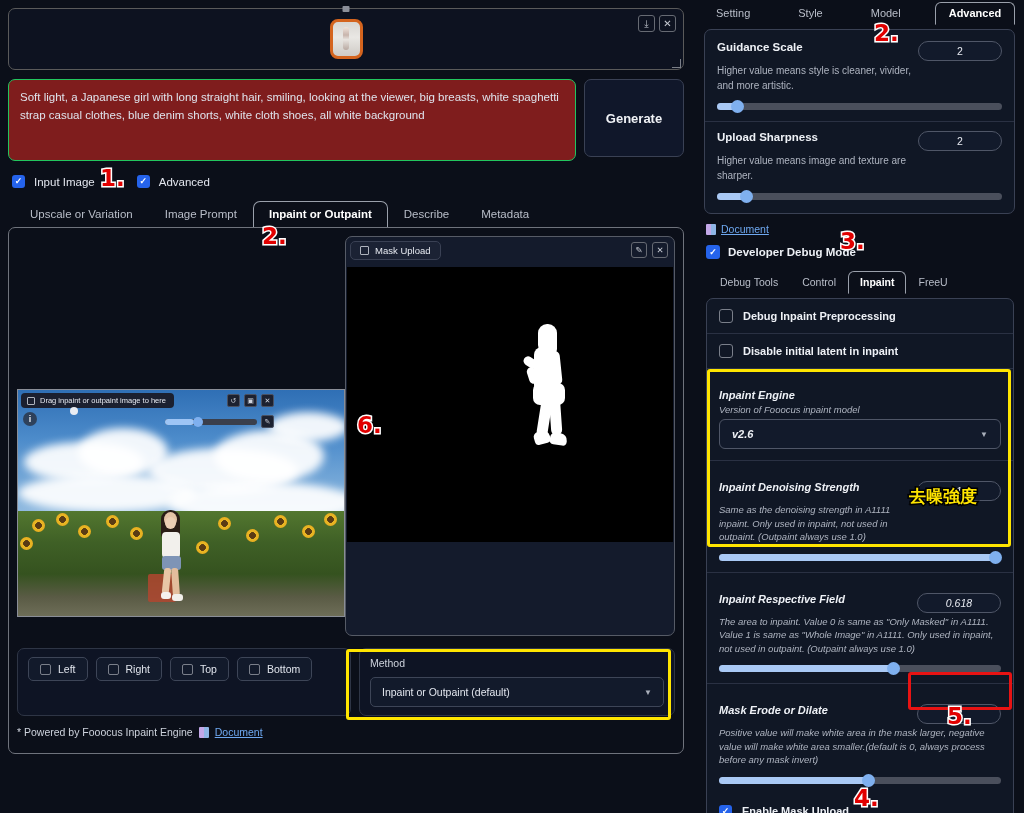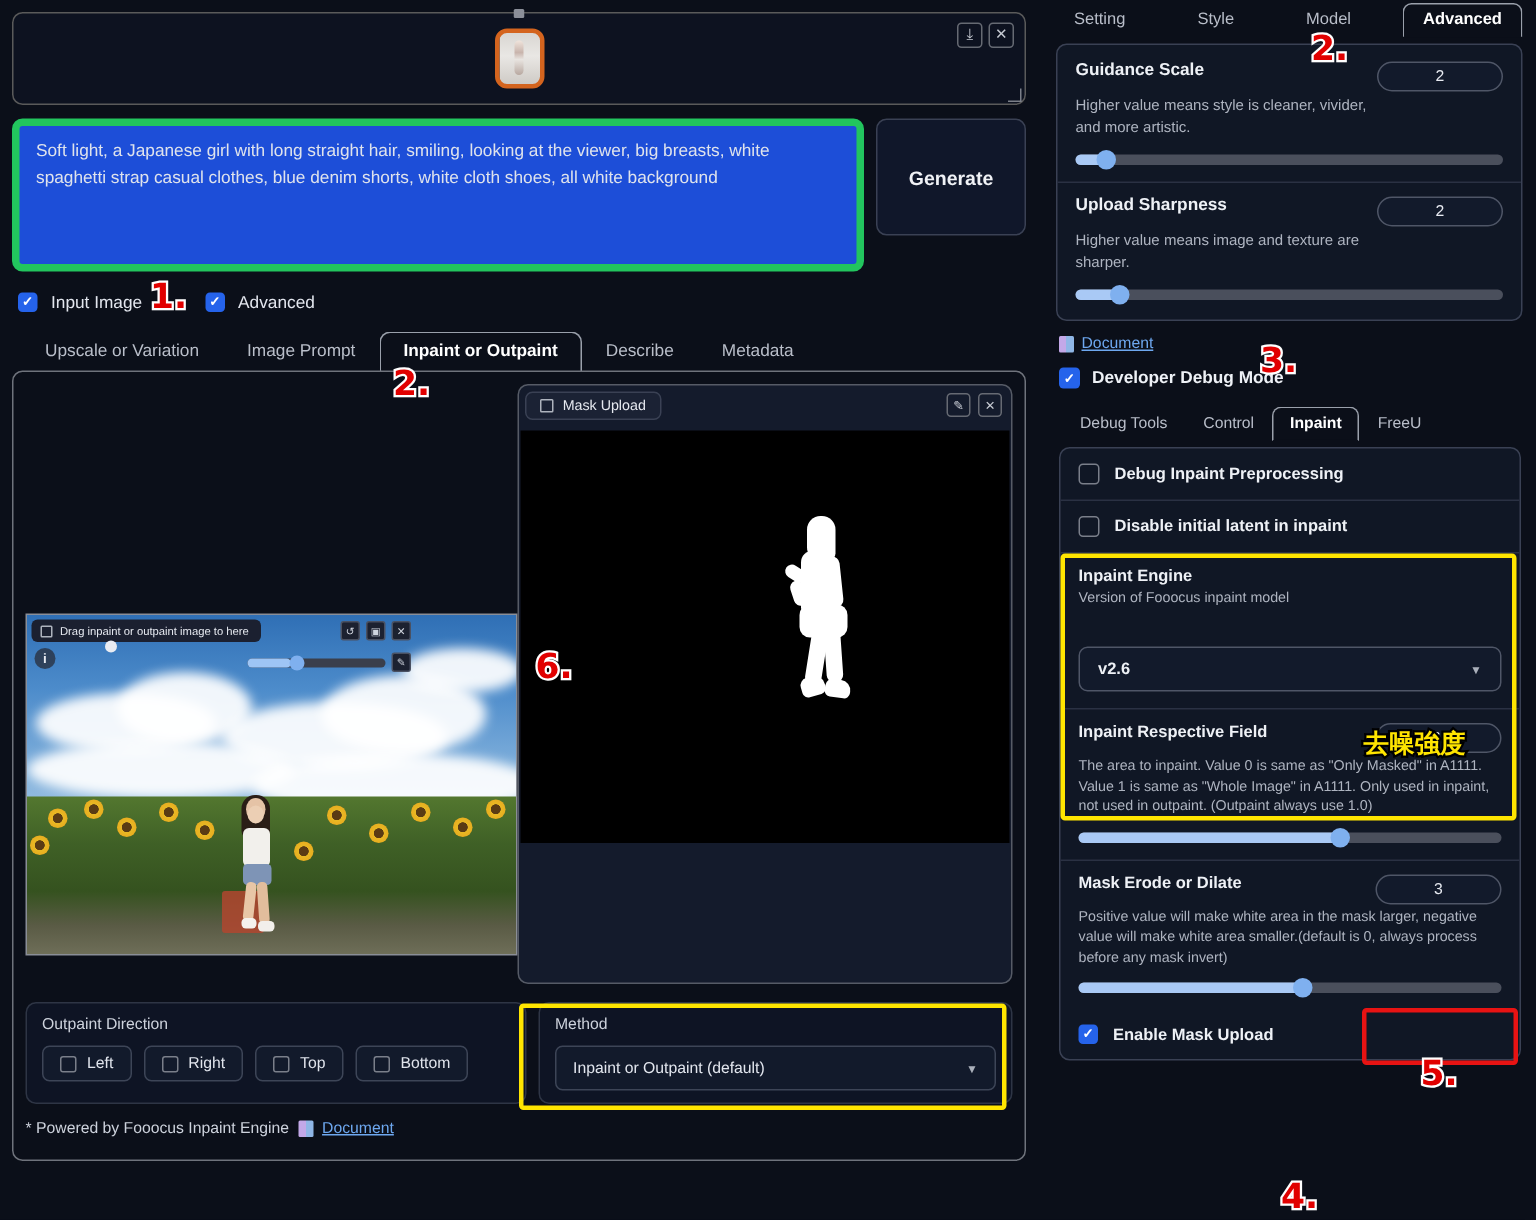--- a/index.html
+++ b/index.html
@@ -46,22 +46,22 @@
   }
   .gallery-resize {
     position: absolute; right: 2px; bottom: 1px; width: 9px; height: 9px;
     border-right: 1px solid #7b7f88; border-bottom: 1px solid #7b7f88;
     transform: skewX(0deg);
   }
 
   
   .prompt-row { display: flex; gap: 8px; margin-top: 9px; }
   .prompt-box {
-    flex: 1; height: 102px; border: 5px solid #22c55e; border-radius: 7px;
-    background: #1d4ed8; padding: 9px 11px;
+    flex: 1; height: 82px; border: 1px solid #22c55e; border-radius: 7px;
+    background: #7f1d1d; padding: 9px 11px;
     font-size: 11.5px; line-height: 1.55; color: #dfe3ec;
   }
   .generate-btn {
     width: 100px; height: 78px; border: 1px solid #3a4154; border-radius: 7px;
     background: #10172a; display: flex; align-items: center; justify-content: center;
     font-size: 13px; font-weight: bold; color: #f0f2f6;
   }
 
   
   .cb-row { display: flex; align-items: center; gap: 9px; margin-top: 14px; padding-left: 4px; position: relative; }
@@ -245,25 +245,25 @@
   .dtabs { display: flex; align-items: flex-start; padding-left: 12px; margin-top: 12px; height: 24px; }
   .dtab { padding: 4px 11px 5px 11px; font-size: 10.5px; color: #b9bec9; border-radius: 6px 6px 0 0; border: 1px solid transparent; }
   .dtab.active { color: #fff; font-weight: bold; background: #0b0f19; border: 1px solid #9aa0ab; border-bottom-color: #0b0f19; }
 
   .dpanel { border: 1px solid #3a4154; border-radius: 7px; margin: 3px 6px 0 10px; background: #101725; }
   .chk-item { display: flex; align-items: center; gap: 10px; padding: 10px 12px; }
   .chk-item + .chk-item { border-top: 1px solid #2a3143; }
   .chk-item .box { width: 14px; height: 14px; border: 1px solid #7a7f8a; border-radius: 3px; }
   .chk-lab { font-size: 11px; font-weight: bold; color: #eef1f6; }
 
-  .dgroup { padding: 9px 12px 11px 12px; border-top: 1px solid #2a3143; }
+  .dgroup { padding: 20px 12px 11px 12px; border-top: 1px solid #2a3143; font-style: italic; }
   .dg-title { font-size: 11px; font-weight: bold; color: #eef1f6; }
   .dg-desc { font-size: 9.5px; color: #aeb4c0; margin-top: 2px; line-height: 1.42; }
   .dselect {
-    margin-top: 26px; height: 30px; border: 1px solid #4f5667; border-radius: 6px; background: #121a2b;
+    margin-top: 3px; height: 30px; border: 1px solid #4f5667; border-radius: 6px; background: #121a2b;
     display: flex; align-items: center; justify-content: space-between; padding: 0 12px;
     font-size: 11px; font-weight: bold; color: #eef1f6;
   }
 
   
   .hl { position: absolute; border: 3px solid #ffe500; border-radius: 3px; pointer-events: none; z-index: 30; }
   .hl-red { position: absolute; border: 3px solid #e81313; border-radius: 3px; pointer-events: none; z-index: 30; }
 
   .marker {
     position: absolute; z-index: 40; color: #e10000; font-weight: bold;
@@ -405,21 +405,20 @@
                 <div class="sil-leg2"></div>
               <div class="sil-foot1"></div>
                 <div class="sil-foot2"></div>
             </div>
           </div>
         </div>
       </div>
 
       <div class="bottom-row">
         <div class="outpaint-box">
-          <div class="box-label">Outpaint Direction</div>
           <div class="dir-row">
             <div class="dir-chip">
               <span class="box"></span>
               <span>Left</span>
             </div>
             <div class="dir-chip">
               <span class="box"></span>
               <span>Right</span>
             </div>
             <div class="dir-chip">
@@ -515,20 +514,31 @@
 
       <div class="dgroup">
         <div class="dg-title">Inpaint Engine</div>
         <div class="dg-desc">Version of Fooocus inpaint model</div>
         <div class="dselect">
           <span>v2.6</span>
           <span class="caret">▼</span>
         </div>
       </div>
 
+      <div class="dgroup">
+        <div class="sg-head">
+          <div class="dg-title">Inpaint Denoising Strength</div>
+          <div class="sg-val">1</div>
+        </div>
+        <div class="dg-desc" style="max-width:195px">Same as the denoising strength in A1111 inpaint. Only used in inpaint, not used in outpaint. (Outpaint always use 1.0)</div>
+        <div class="track">
+          <div class="fill" style="width:100%"></div>
+          <div class="knob" style="left:calc(100% - 12px)"></div>
+        </div>
+      </div>
 
       <div class="dgroup">
         <div class="sg-head">
           <div class="dg-title">Inpaint Respective Field</div>
           <div class="sg-val">0.618</div>
         </div>
         <div class="dg-desc">The area to inpaint. Value 0 is same as "Only Masked" in A1111. Value 1 is same as "Whole Image" in A1111. Only used in inpaint, not used in outpaint. (Outpaint always use 1.0)</div>
         <div class="track">
           <div class="fill" style="width:61.8%"></div>
           <div class="knob" style="left:calc(61.8% - 6px)"></div>

